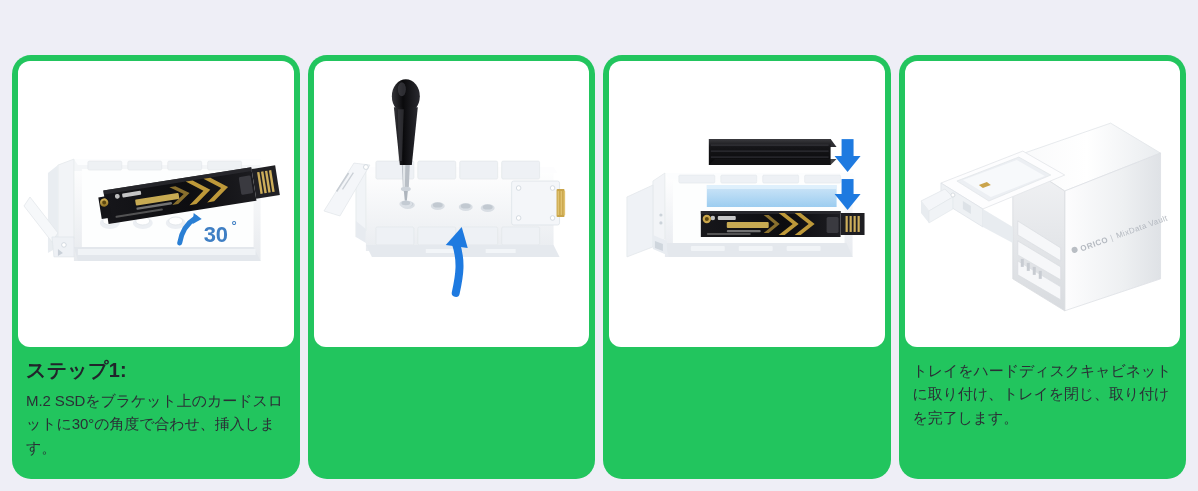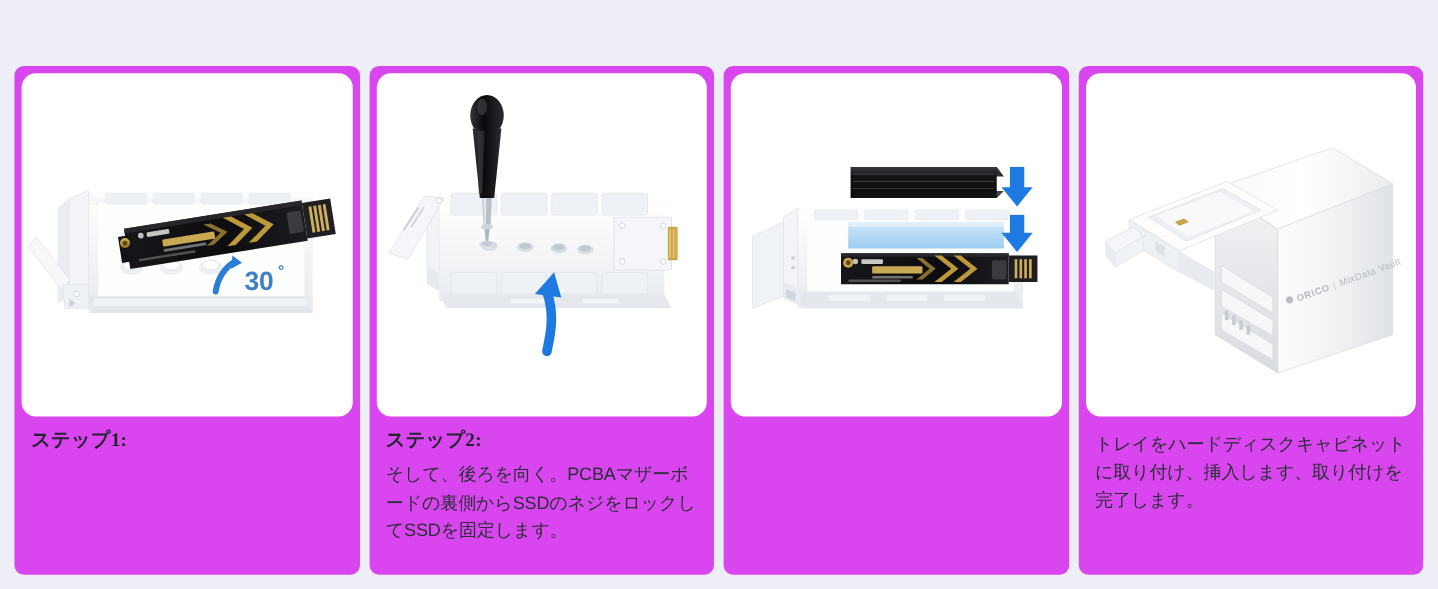--- a/index.html
+++ b/index.html
@@ -21,46 +21,45 @@
     top: 55px;
     width: 1174px;
     height: 424px;
     display: flex;
     gap: 8px;
   }
 
   .step-card {
     position: relative;
     flex: 1 1 0;
-    background: #d946ef;
-    border-radius: 8px;
+    background: #22c55e;
+    border-radius: 19px;
     overflow: hidden;
   }
 
   .card-figure {
     position: relative;
     margin: 6px 6px 0 6px;
     height: 286px;
     background: #ffffff;
     border-radius: 12px;
     overflow: hidden;
   }
 
   .card-text {
     padding: 12px 14px 0 14px;
   }
 
   .step-heading {
-    font-size: 16px;
+    font-size: 20px;
     font-weight: bold;
     color: #21242b;
     letter-spacing: 0.2px;
     margin: 0 0 7px 0;
     line-height: 1.15;
-    font-family: Liberation Serif, serif;
   }
 
   .step-body {
     font-size: 15px;
     color: #2b2f36;
     line-height: 1.55;
     margin: 0;
     letter-spacing: -0.1px;
   }
 
@@ -165,20 +164,21 @@
             <path d="M162 182 C164 170, 170 162, 178 157" stroke="#2a7fd4" stroke-width="5" fill="none" stroke-linecap="round"></path>
             <path d="M176 152 l8 6 l-9 5 z" fill="#2a7fd4"></path>
             <text x="186" y="181" font-family="Liberation Sans, sans-serif" font-size="22" font-weight="bold" fill="#3f7fc4">30</text>
             <text x="214" y="169" font-family="Liberation Sans, sans-serif" font-size="13" font-weight="bold" fill="#3f7fc4">°</text>
           </g>
         </svg>
       </div>
     </div>
     <div class="card-text">
       <p class="step-heading">ステップ1:</p>
+      <p class="step-body">M.2 SSDをブラケット上のカードスロットに30°の角度で合わせ、挿入します。</p>
     </div>
   </div>
 
   <div class="step-card">
     <div class="card-figure">
       <div class="scene">
         <svg viewBox="0 0 276 286" preserveAspectRatio="xMidYMid meet">
           <defs>
             <linearGradient id="drv2" x1="0" y1="0" x2="1" y2="0">
               <stop offset="0" stop-color="#35353a"></stop>
@@ -262,24 +262,20 @@
             <ellipse cx="92" cy="142" rx="4.4" ry="2.2" fill="#c4cbd3"></ellipse>
           </g>
 
           <g>
             <path d="M142 232 C146 214, 148 200, 142 182" stroke="#1e7ae0" stroke-width="8" fill="none" stroke-linecap="round"></path>
             <path d="M132 184 l16 -18 l6 21 z" fill="#1e7ae0"></path>
           </g>
         </svg>
       </div>
     </div>
-    <div class="card-text">
-      <p class="step-heading">ステップ2:</p>
-      <p class="step-body">そして、後ろを向く。PCBAマザーボードの裏側からSSDのネジをロックしてSSDを固定します。</p>
-    </div>
   </div>
 
   <div class="step-card">
     <div class="card-figure">
       <div class="scene">
         <svg viewBox="0 0 276 286" preserveAspectRatio="xMidYMid meet">
           <defs>
             <linearGradient id="hs3" x1="0" y1="0" x2="0" y2="1">
               <stop offset="0" stop-color="#3a3a3e"></stop>
                 <stop offset="0.3" stop-color="#151518"></stop>
@@ -448,17 +444,17 @@
 
             <path d="M58 140 l8 5 l0 8 l-8 -5 z" fill="#dde2e7"></path>
             <circle cx="48" cy="134" r="2" fill="#ffffff" stroke="#ccd2d8" stroke-width="0.7"></circle>
 
             <path d="M78 148 L108 166 L108 182 L78 166 Z" fill="#e6eaee" opacity="0.9"></path>
           </g>
         </svg>
       </div>
     </div>
     <div class="card-text">
-      <p class="step-body">トレイをハードディスクキャビネットに取り付け、挿入します、取り付けを完了します。</p>
+      <p class="step-body">トレイをハードディスクキャビネットに取り付け、トレイを閉じ、取り付けを完了します。</p>
     </div>
   </div>
 
 </div>
 
 </body></html>

